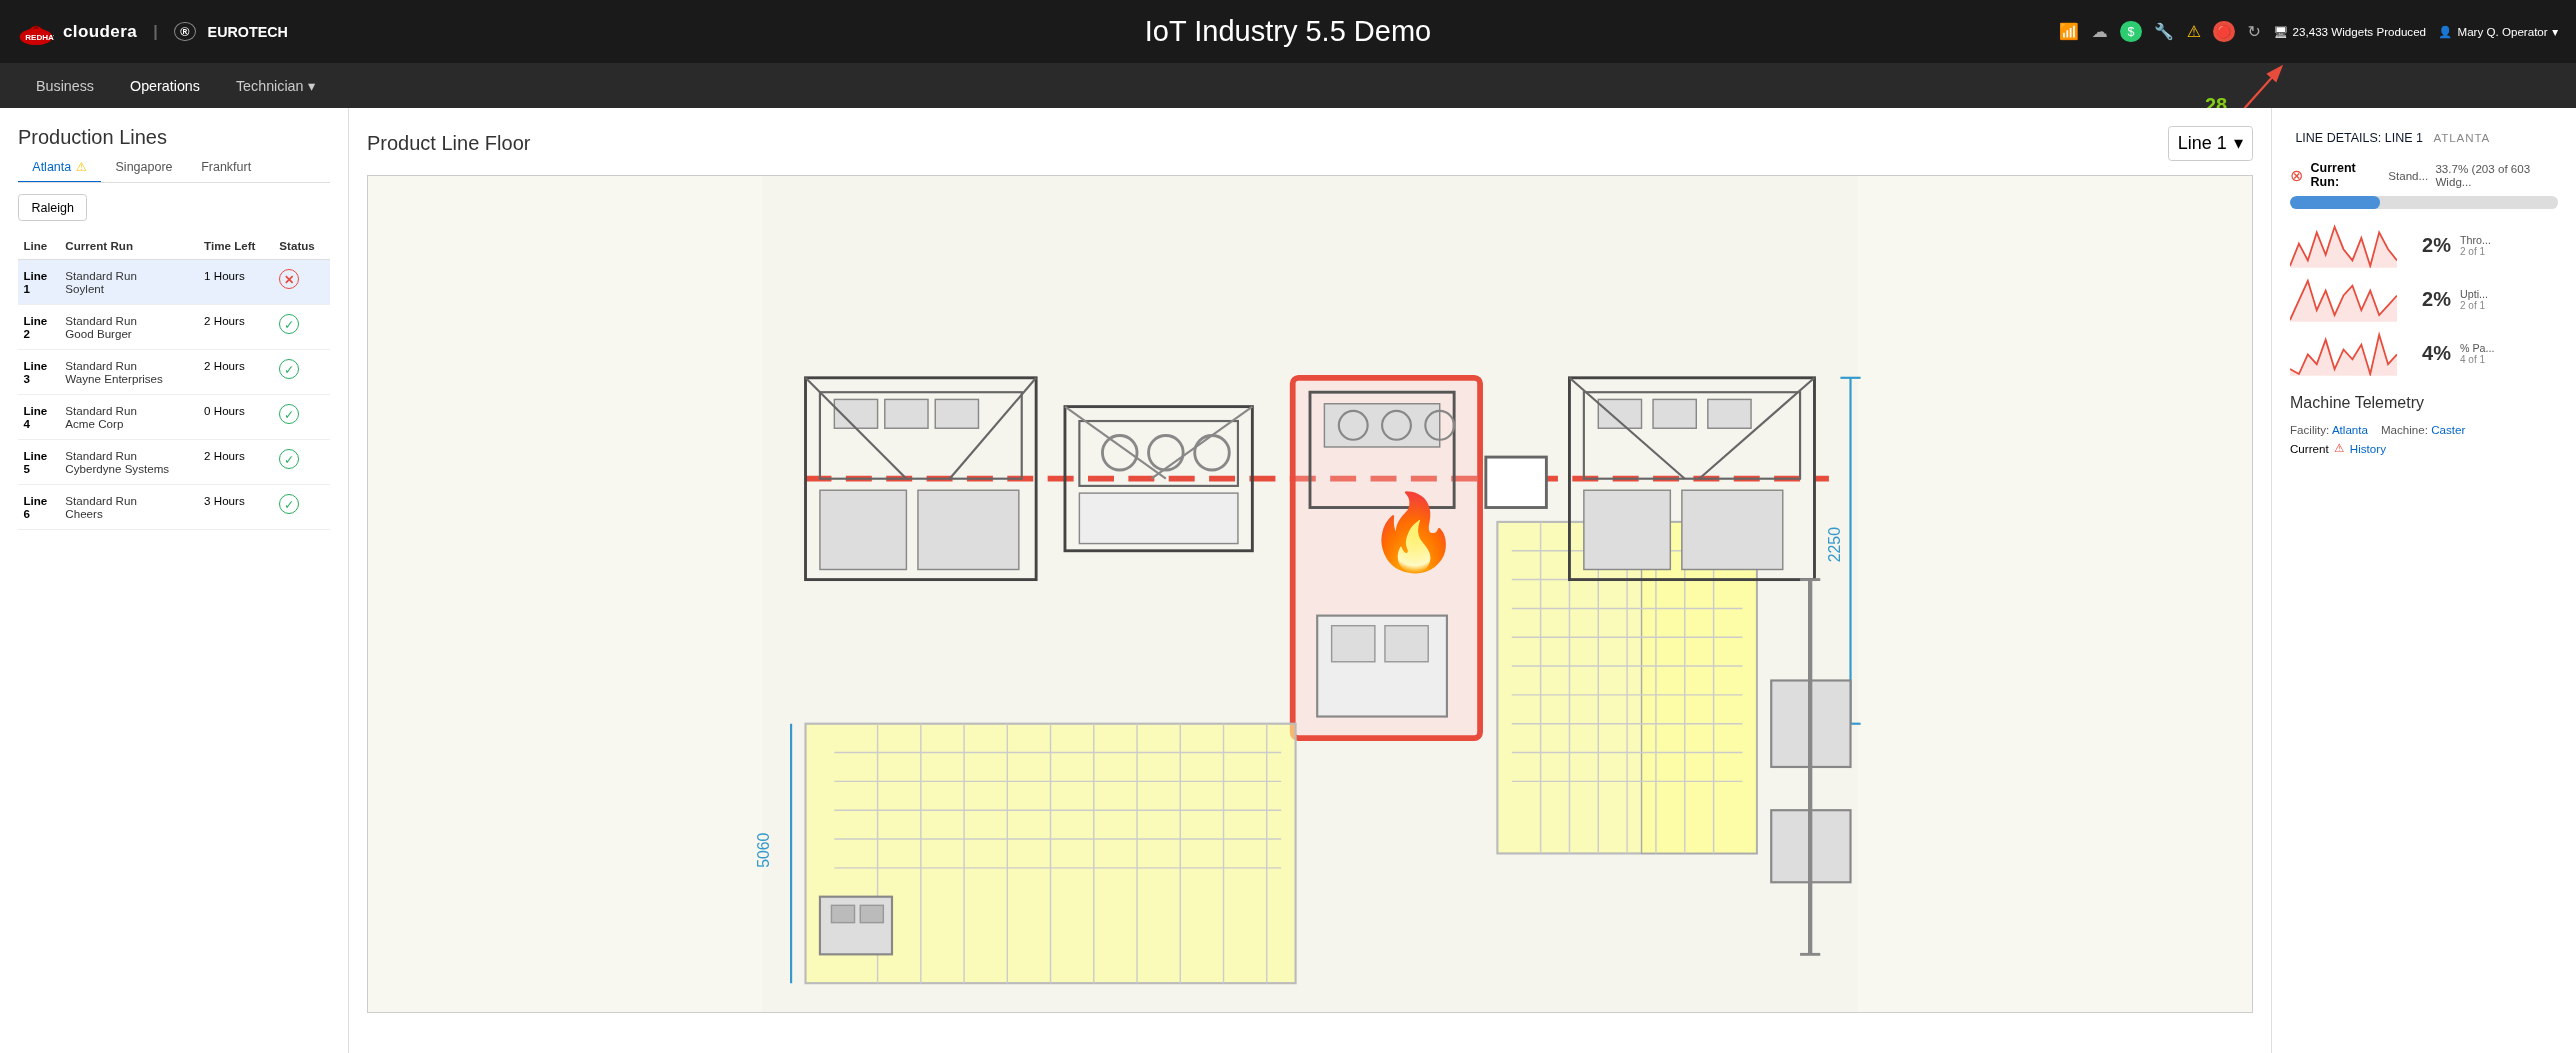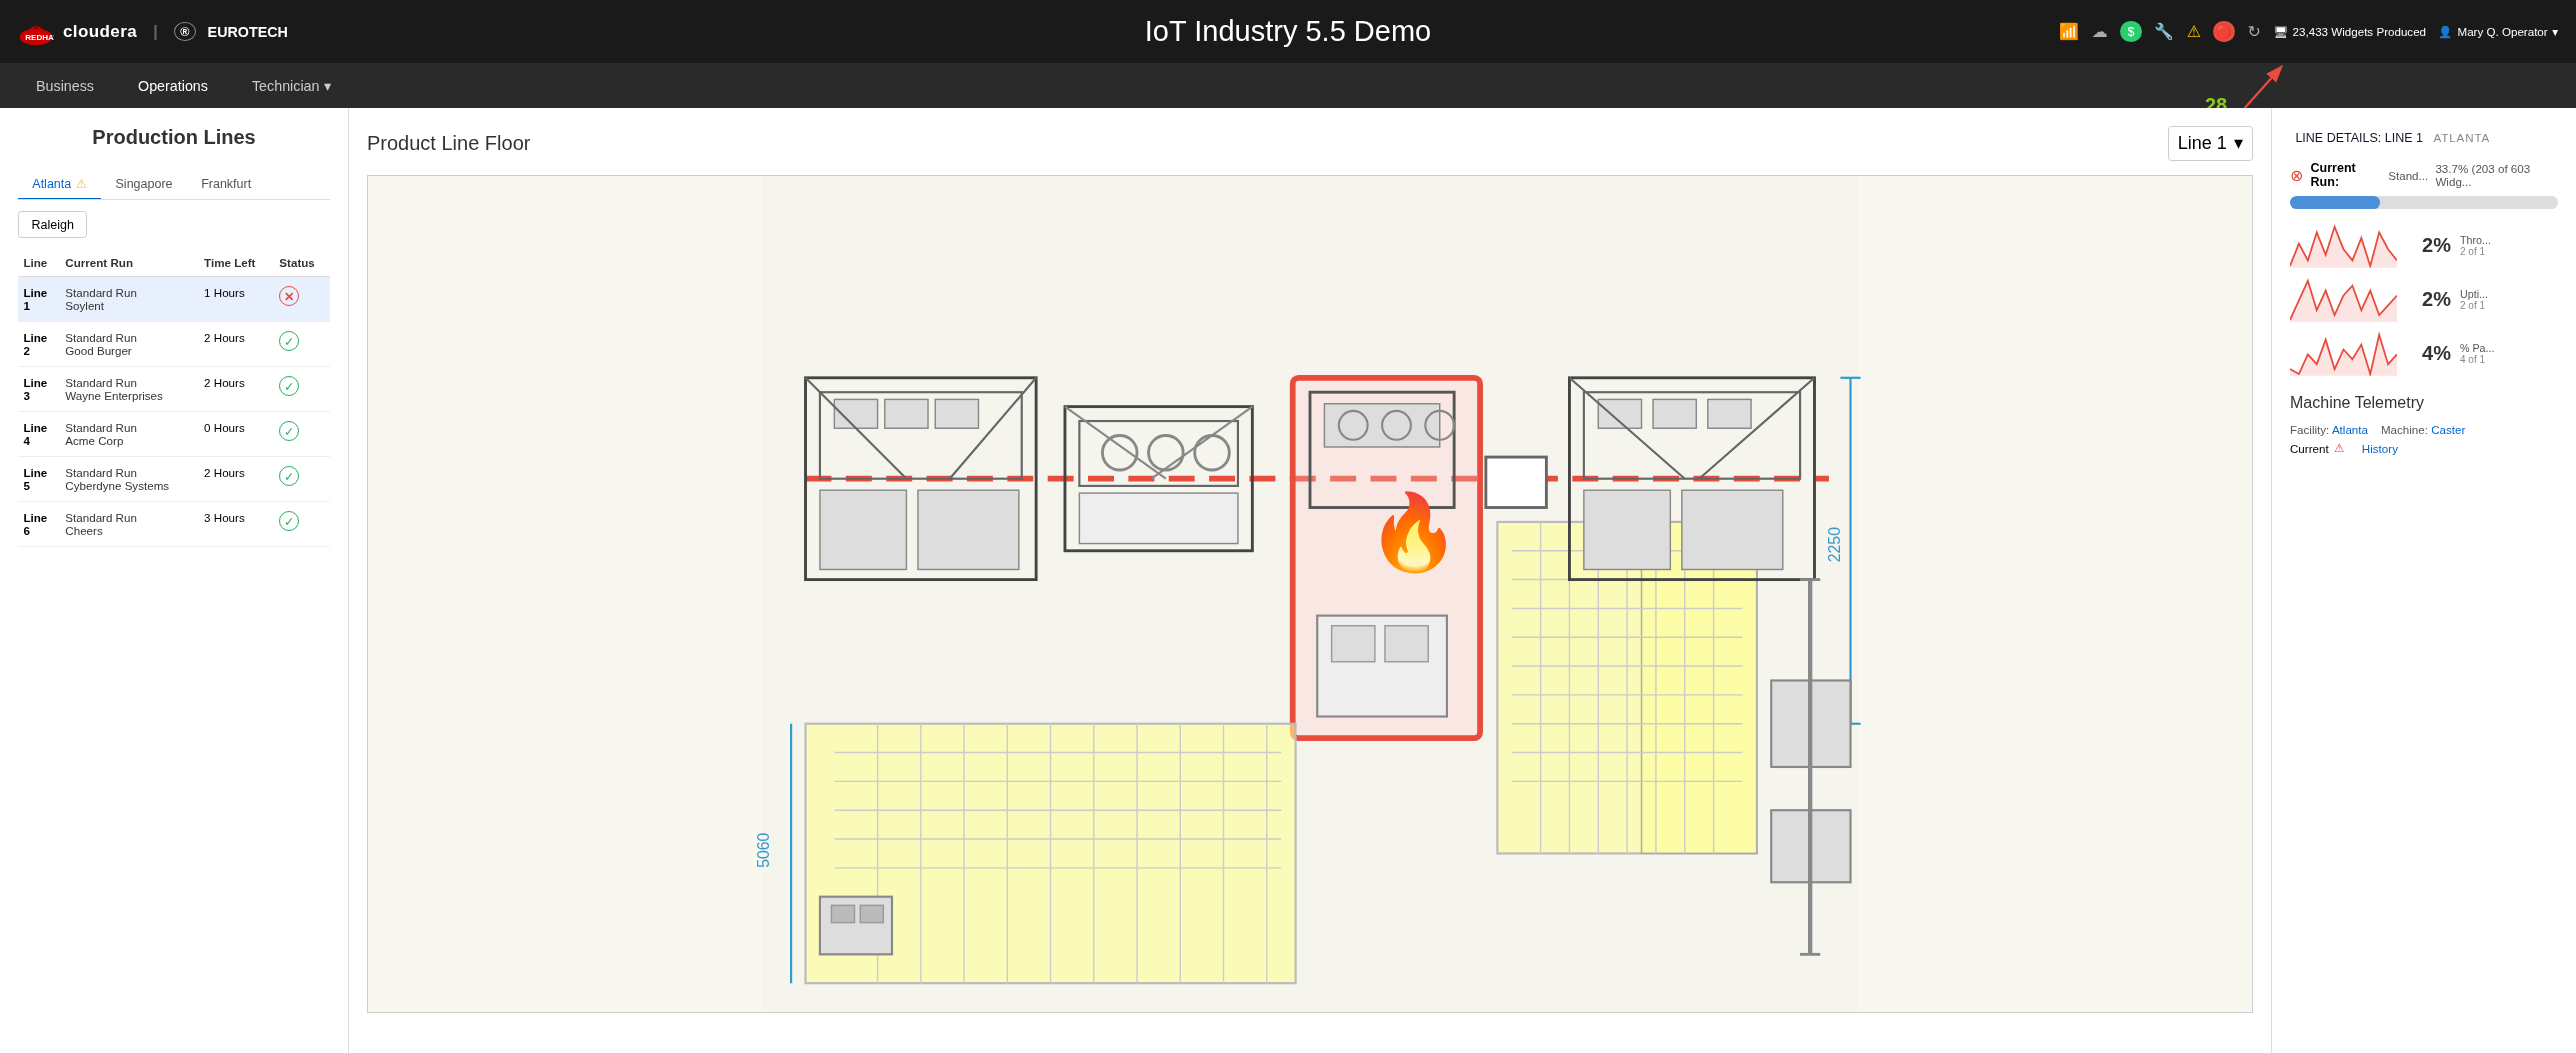--- a/index.html
+++ b/index.html
@@ -67,21 +67,20 @@
     }
 
     
     .nav {
       background: #2a2a2a;
       display: flex;
       align-items: center;
       padding: 0 18px;
       height: 45px;
       position: relative;
-      gap: 8px;
     }
     .nav-item {
       color: #ccc;
       font-size: 14.3px;
       padding: 0 18px;
       height: 45px;
       display: flex;
       align-items: center;
       cursor: pointer;
       gap: 4.5px;
@@ -98,24 +97,23 @@
     .left-panel {
       width: 349px;
       min-width: 349px;
       background: white;
       padding: 18px;
       border-right: 0.9px solid #ddd;
       overflow-y: auto;
     }
     .panel-title {
       font-size: 20px;
-      font-weight: 700;
+      font-weight: 400;
       color: #333;
-      margin-bottom: 20px;
-      text-align: center;
+      margin-bottom: 3px;
     }
     .location-tabs {
       display: flex;
       border-bottom: 0.9px solid #ddd;
       margin-bottom: 3.6px;
     }
     .loc-tab {
       padding: 7.2px 14.3px;
       cursor: pointer;
       font-size: 12.5px;
@@ -294,21 +292,20 @@
       align-items: center;
       gap: 5.4px;
       font-size: 11.6px;
     }
     .telemetry-alert .warn { color: #e74c3c; }
     .history-link {
       color: #0066cc;
       float: right;
       font-size: 11.6px;
       cursor: pointer;
-      margin-left: 12px;
     }
 
     
     .rh-logo {
       width: 36px;
       height: 29px;
       fill: #e74c3c;
     }
 
     

